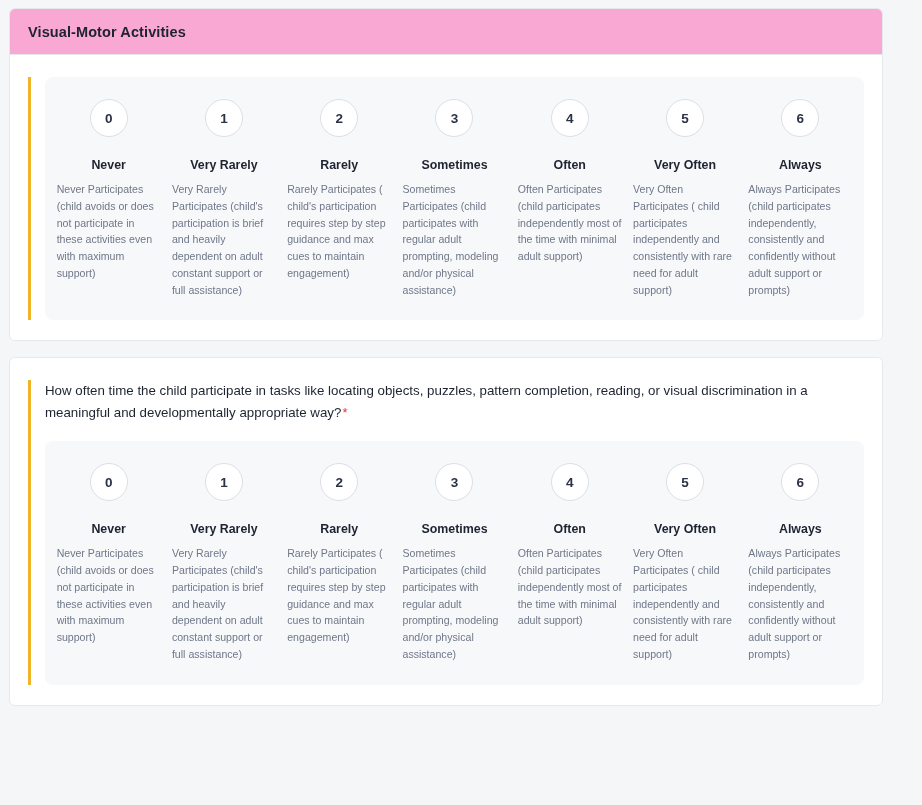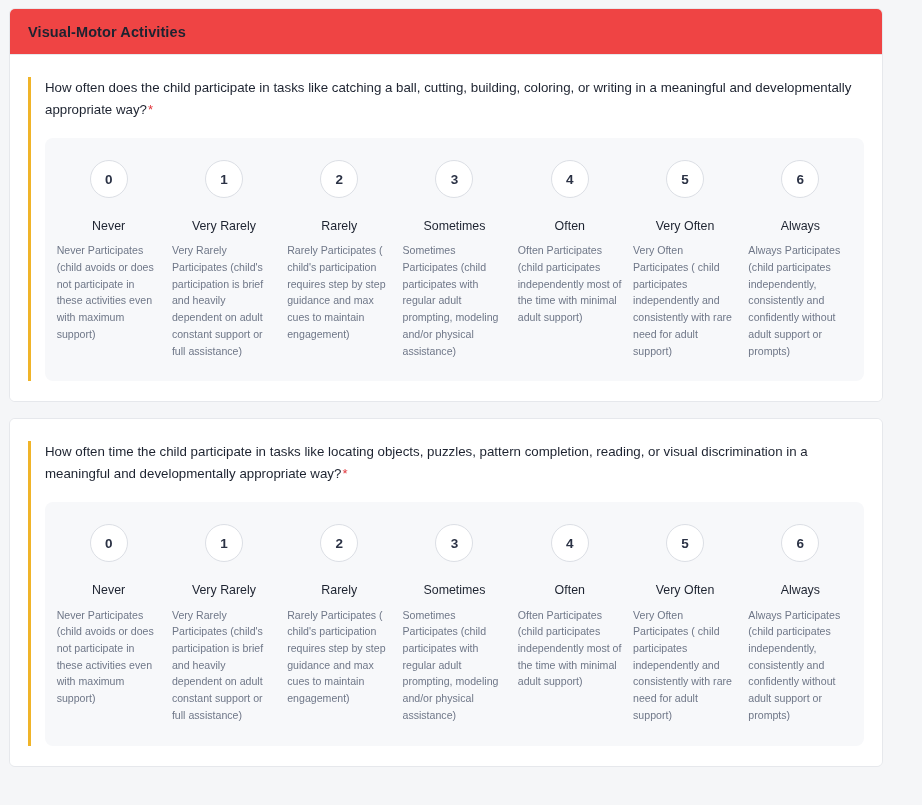--- a/index.html
+++ b/index.html
@@ -25,21 +25,21 @@
   
   .card {
     background: #ffffff;
     border: 1px solid #e6e8ec;
     border-radius: 6px;
     overflow: hidden;
     margin-bottom: 16px;
   }
 
   .card-header {
-    background: #ef4444;
+    background: #f9a8d4;
     border-bottom: 1px solid #e6e8ec;
     padding: 15px 18px 14px 18px;
   }
 
   .card-header-title {
     font-size: 14.5px;
     font-weight: bold;
     color: #1d2330;
     letter-spacing: .1px;
   }
@@ -102,21 +102,21 @@
     font-size: 13.5px;
     font-weight: bold;
     color: #2b3245;
     cursor: pointer;
     user-select: none;
   }
 
   .option-label {
     margin-top: 20px;
     font-size: 12.4px;
-    font-weight: normal;
+    font-weight: bold;
     color: #1d2330;
     text-align: left;
     line-height: 1.3;
   }
 
   .option-desc {
     margin-top: 8px;
     font-size: 10.6px;
     line-height: 1.58;
     color: #6f7788;
@@ -128,21 +128,20 @@
 <body>
 
 <div class="page">
 
   <div class="card">
     <div class="card-header">
       <div class="card-header-title">Visual-Motor Activities</div>
     </div>
     <div class="card-body">
       <div class="question-block">
-        <p class="question-text"><span>How often does the child participate in tasks like catching a ball, cutting, building, coloring, or writing in a meaningful and developmentally appropriate way?</span><span class="required-mark">*</span></p>
 
         <div class="scale-panel">
           <div class="scale-row">
 
             <div class="scale-option">
               <div class="option-circle">0</div>
               <div class="option-label">Never</div>
               <div class="option-desc">Never Participates (child avoids or does not participate in these activities even with maximum support)</div>
             </div>
 

